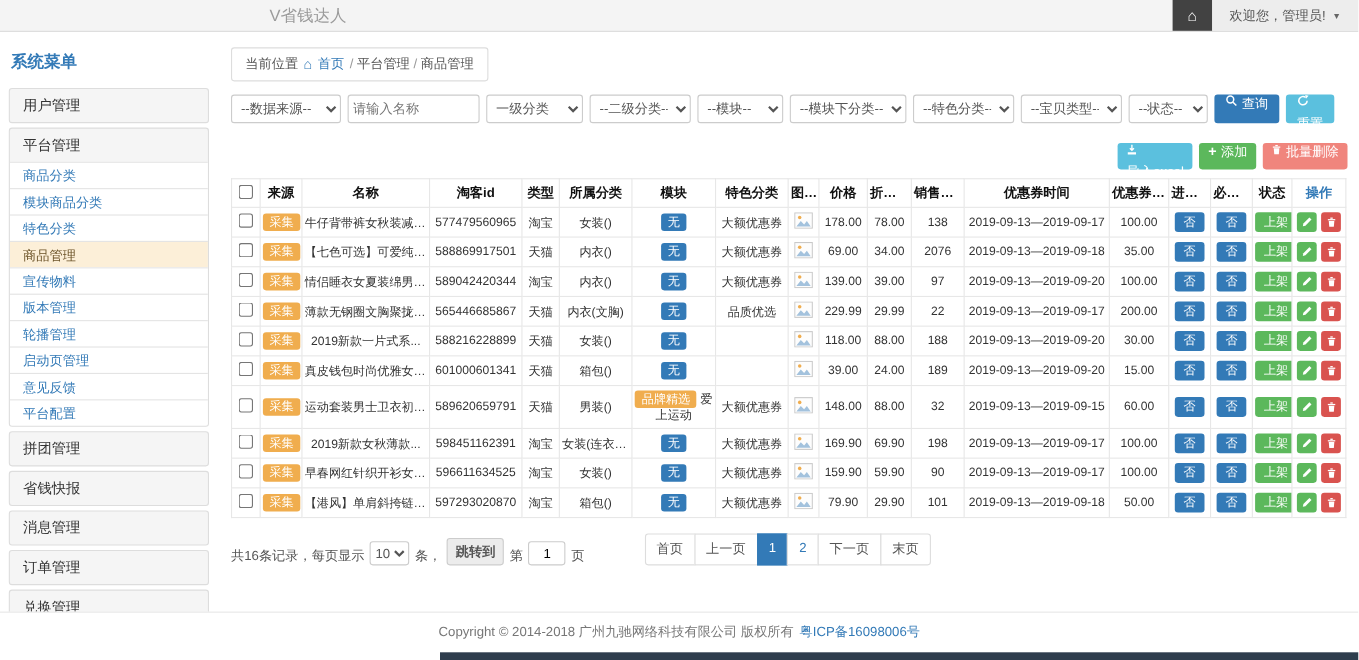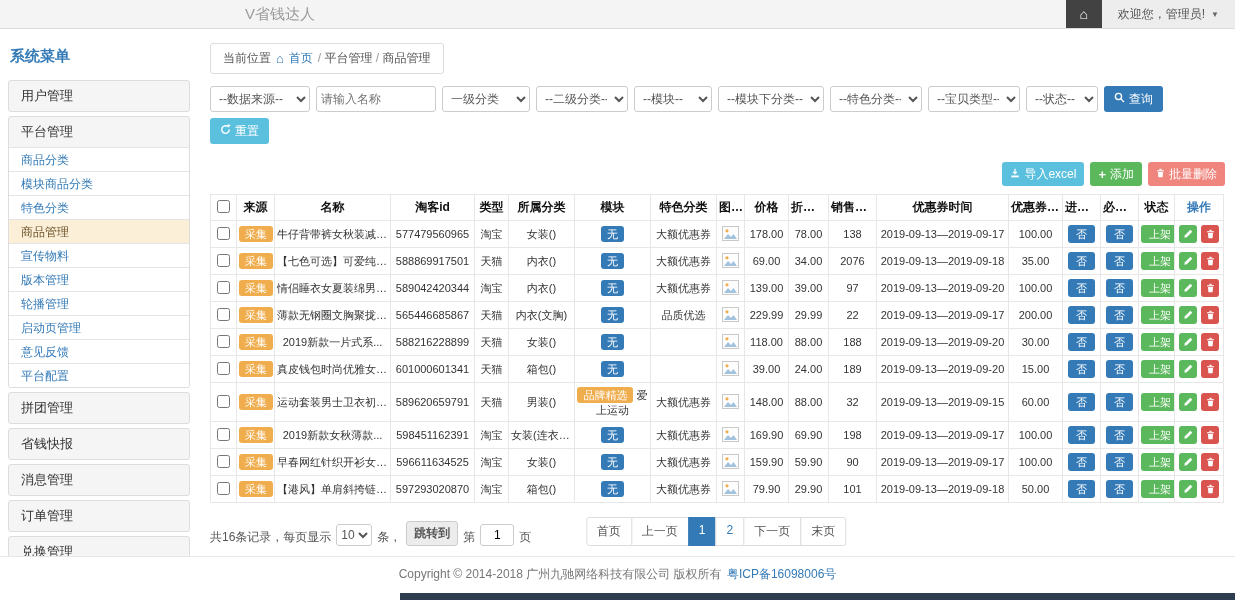--- a/index.html
+++ b/index.html
@@ -28,23 +28,23 @@
   .main { flex:1; min-width:0; padding:10px 10px 0 18px; }
   
   .breadcrumb { display:inline-flex; align-items:center; gap:5px; border:1px solid #ddd; border-radius:3px; padding:6px 12px; color:#555; background:#fff; margin:4px 0 12px; }
   .crumb-home { color:#337ab7; font-size:13px; }
   .home-link { color:#337ab7; text-decoration:none; cursor:pointer; }
   .crumb-sep { color:#999; }
   
   .filters { display:flex; flex-wrap:wrap; align-items:center; gap:6px; margin-bottom:6px; }
   .filter-fields { display:contents; }
   select.filter, input.filter { height:26px; border:1px solid #ccc; border-radius:3px; font-size:12px; color:#555; background:#fff; padding:0 4px; outline:none; }
-  .btn { height:26px; border:none; border-radius:3px; color:#fff; font-size:12px; padding:0 10px; display:inline-flex; align-items:center; gap:4px; cursor:pointer; font-family:inherit; }
+  .btn { height:26px; border:none; border-radius:3px; color:#fff; font-size:12px; padding:0 10px; display:inline-flex; align-items:flex-start; gap:4px; cursor:pointer; font-family:inherit; }
   .btn-primary { background:#337ab7; }
-  .btn-info { background:#5bc0de; }
+  .btn-info { background:#5bc0de;flex-direction:column; }
   .btn-success { background:#5cb85c; }
   .btn-danger-light { background:#f0857d; }
   .btn.sm { height:24px; padding:0 8px; }
   .plus-glyph { font-weight:bold; font-size:13px; }
   
   .toolbar { display:flex; justify-content:flex-end; gap:6px; margin:18px 0 8px; }
   
   table { border-collapse:collapse; width:1013px; table-layout:fixed; font-size:11px; }
   th,td { border:1px solid #e7e7e7; text-align:center; padding:4px 2px; height:26px; overflow:hidden; white-space:nowrap; text-overflow:ellipsis; }
   th { font-size:12px; font-weight:bold; color:#111; background:#fff; }

